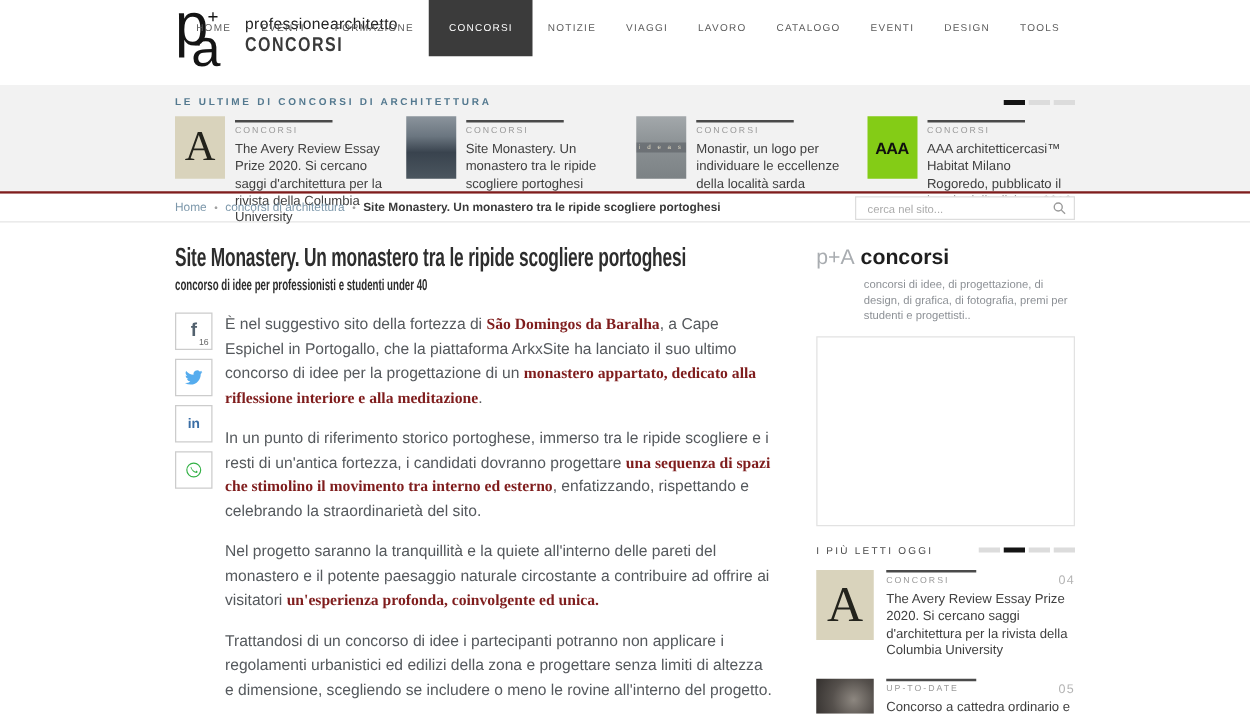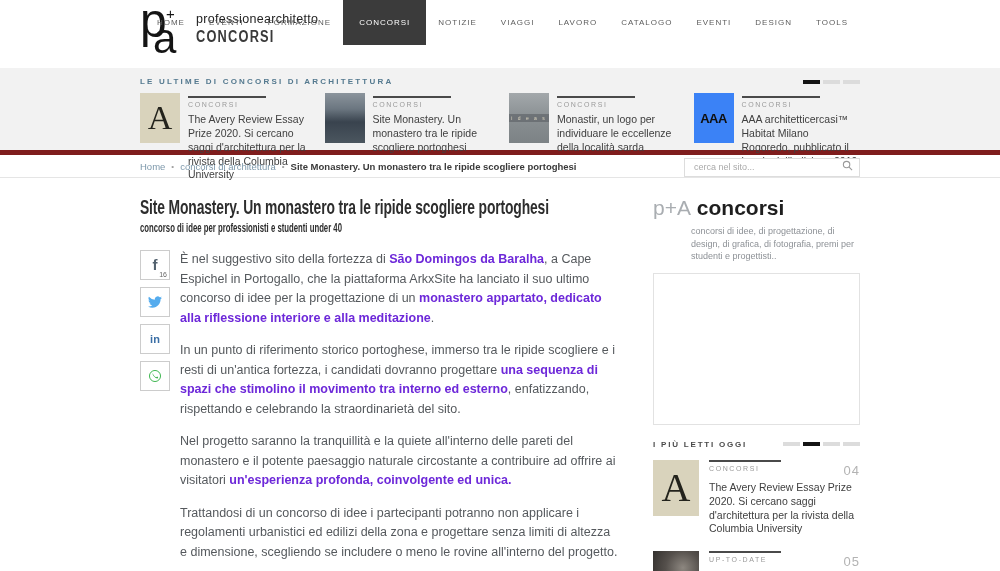--- a/index.html
+++ b/index.html
@@ -20,37 +20,37 @@
   .logo-text { padding-top:5px; }
   .brand { display:block; font-size:12.5px; letter-spacing:.3px; color:#222; }
   .brand-section { display:block; font-size:16px; font-weight:700; letter-spacing:1.5px; color:#3a3a3a;
                    transform:scaleX(.8); transform-origin:left; margin-top:2px; }
   .nav { position:absolute; top:0; right:0; display:flex; height:45px; }
   .nav-item { display:flex; align-items:center; padding:0 12px; font-size:8px; letter-spacing:1px;
               color:#5c5c5c; cursor:pointer; white-space:nowrap; }
   .nav-item.active { background:#3b3b3b; color:#fff; padding:0 16px; }
 
   
-  .ticker { background:#f2f2f2; border-bottom:5px solid #7f1d1d; height:87px; }
+  .ticker { background:#f2f2f2; border-bottom:2px solid #7f1d1d; height:87px; }
   .ticker .inner { padding-top:9px; }
   .ticker-head { display:flex; justify-content:space-between; align-items:center; }
   .ticker-title { font-size:8px; letter-spacing:2.2px; color:#54798f; font-weight:700; }
   .pager { display:flex; gap:3px; }
   .pager .bar { width:17px; height:4px; background:#dcdcdc; cursor:pointer; }
   .pager .bar.active { background:#141414; }
   .ticker-items { display:flex; gap:18px; margin-top:7px; }
   .t-item { flex:1; display:flex; gap:8px; cursor:pointer; }
   .thumb { width:40px; height:50px; flex:none; display:flex; align-items:center; justify-content:center; overflow:hidden; }
   .thumb-letter-a { background:#d9d3bc; }
   .thumb-letter-a .glyph { font-family:"Liberation Serif", serif; font-size:34px; color:#23231c; }
   .thumb-sea { background:linear-gradient(180deg,#8b949c 0%,#6b7680 32%,#39434e 58%,#4b565f 100%); }
   .thumb-grey { background:linear-gradient(180deg,#a3a8ab 0%,#8a9093 48%,#7c8285 100%); }
   .thumb-grey .glyph { font-size:5px; letter-spacing:2px; color:#ded8c2; background:rgba(85,90,94,.55);
                        width:100%; text-align:center; padding:1px 0; }
-  .thumb-aaa { background:#3b82f6; }
+  .thumb-aaa { background:#84cc16; }
   .thumb-aaa .glyph { font-size:13px; font-weight:800; letter-spacing:-.5px; color:#0f0f0f; }
   .thumb-photo { background:radial-gradient(circle at 65% 30%, #8d8780 0%, #55504c 35%, #2e2b29 75%); }
   .cat { display:inline-block; font-size:7px; letter-spacing:1.6px; color:#9a9a9a;
          border-top:2px solid #4a4a4a; padding-top:3px; min-width:78px; }
   .t-title { font-size:10.5px; line-height:1.32; color:#404040; margin-top:2px; }
 
   
   .crumb-bar { height:23px; border-bottom:1px solid #e5e5e5; background:#fff; }
   .crumb-bar .inner { display:flex; justify-content:space-between; align-items:center; height:23px; }
   .breadcrumb { display:flex; gap:6px; align-items:center; font-size:9.5px; }
@@ -76,37 +76,37 @@
   .article-row { display:flex; margin-top:15px; }
   .share-col { width:40px; flex:none; display:flex; flex-direction:column; gap:7px; }
   .share-btn { width:30px; height:30px; border:1px solid #ccc; background:#fff; cursor:pointer;
                display:flex; align-items:center; justify-content:center; position:relative; }
   .fb-f { font-size:15px; font-weight:700; color:#52616e; margin-top:-2px; }
   .fb-count { position:absolute; right:2px; bottom:1px; font-size:7px; color:#666; }
   .li-in { font-size:11px; font-weight:800; color:#3a6ea5;text-align:center; }
   .article-text { flex:1; }
   .deadline { font-size:11.5px; color:#9ba1a6; margin:3px 0 11px; }
   p.body { font-size:12.5px; line-height:1.56; color:#55595d; margin:0 0 13px; }
-  p.body b { color:#6d28d9; }
-
-  
-  .aside h3 { font-size:21px; margin:1px 0 5px; }
+  p.body b { color:#7f1d1d;font-family:Liberation Serif, serif; }
+
+  
+  .aside h3 { font-size:17px; margin:1px 0 5px; }
   .t-light { color:#a9adb1; font-weight:400; }
   .t-bold { color:#1e1e1e; font-weight:800; }
   .aside-sub { font-size:9px; color:#8d9196; line-height:1.4; margin-bottom:10px;margin-left:38px; }
   .ad-box { height:152px; border:1px solid #e2e2e2; background:#fff; margin-bottom:15px; }
   .mr-head { display:flex; justify-content:space-between; align-items:center; margin-bottom:11px; }
-  .mr-heading { font-size:8px; letter-spacing:1.8px; color:#4a4a4a; font-weight:700; }
+  .mr-heading { font-size:8px; letter-spacing:1.8px; color:#4a4a4a; font-weight:400; }
   .mr-item { display:flex; gap:10px; margin-bottom:15px; cursor:pointer; }
   .mr-thumb { width:46px; height:56px; }
   .mr-thumb.thumb-letter-a .glyph { font-size:40px; }
   .mr-body { flex:1; }
   .mr-row { display:flex; justify-content:space-between; align-items:flex-start; }
   .mr-row .cat { min-width:72px; }
-  .mr-rank { font-size:13px; color:#b3b3b3; letter-spacing:1px; padding-top:3px; }
+  .mr-rank { font-size:10px; color:#b3b3b3; letter-spacing:1px; padding-top:3px; }
   .mr-title { font-size:10.5px; line-height:1.32; color:#404040; margin-top:3px; }
 </style>
 </head>
 <body>
 
 <div class="page">
 
   <header class="header">
     <div class="inner">
       <a class="logo">

